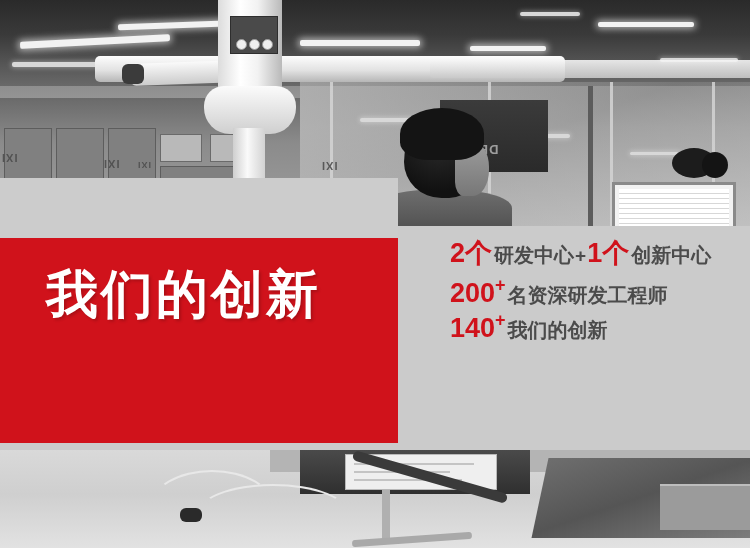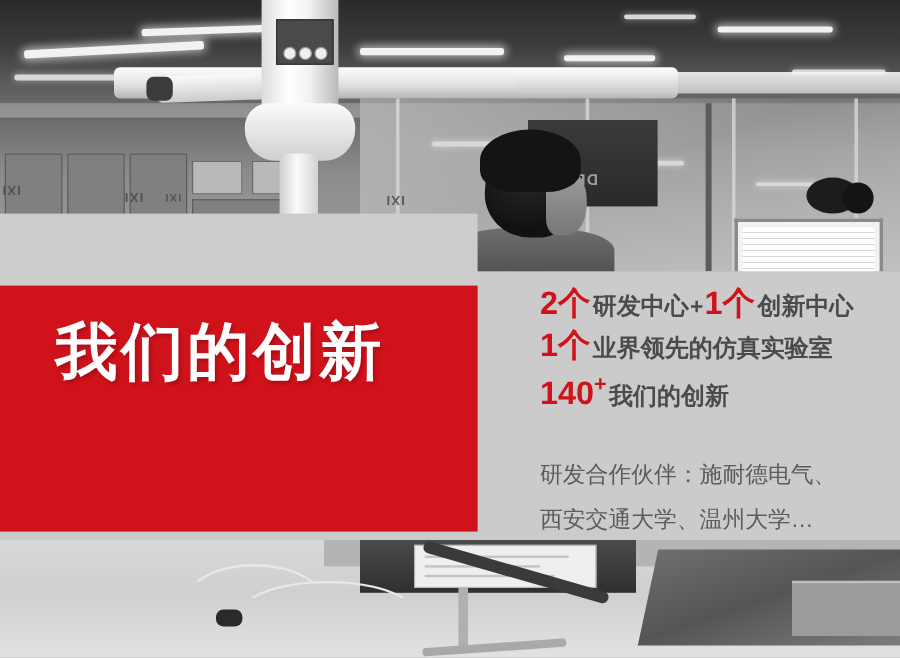--- a/index.html
+++ b/index.html
@@ -278,34 +278,30 @@
   <div class="headline">
     <span class="hl-line">我们的创新</span>
   </div>
 
   <div class="stats">
 
     <div class="stat-row">
       <span class="num">2</span><span class="num">个</span><span class="txt">研发中心</span><span class="plus">+</span><span class="num">1</span><span class="num">个</span><span class="txt">创新中心</span>
     </div>
 
-
     <div class="stat-row">
-      <span class="num">1</span><span class="num">个</span><span class="txt">业界领先的仿真实验室</span>
-    </div>
+      <span class="num">200</span><span class="sup">+</span><span class="txt">名资深研发工程师</span>
+    </div>
+
 
     <div class="stat-row">
       <span class="num">140</span><span class="sup">+</span><span class="txt">我们的创新</span>
     </div>
   </div>
 
-  <div class="partners">
-    <div class="partner-row">研发合作伙伴：施耐德电气、</div>
-    <div class="partner-row">西安交通大学、温州大学…</div>
-  </div>
 
   <div class="photo-bottom">
     <div class="bk-deskedge"></div>
     <div class="bk-monitorback"></div>
     <div class="bk-paper">
       <div class="bk-paper-line" style="top:8px;width:120px;"></div>
       <div class="bk-paper-line" style="top:16px;width:96px;"></div>
       <div class="bk-paper-line" style="top:24px;width:108px;"></div>
     </div>
     <div class="bk-legs"></div>

